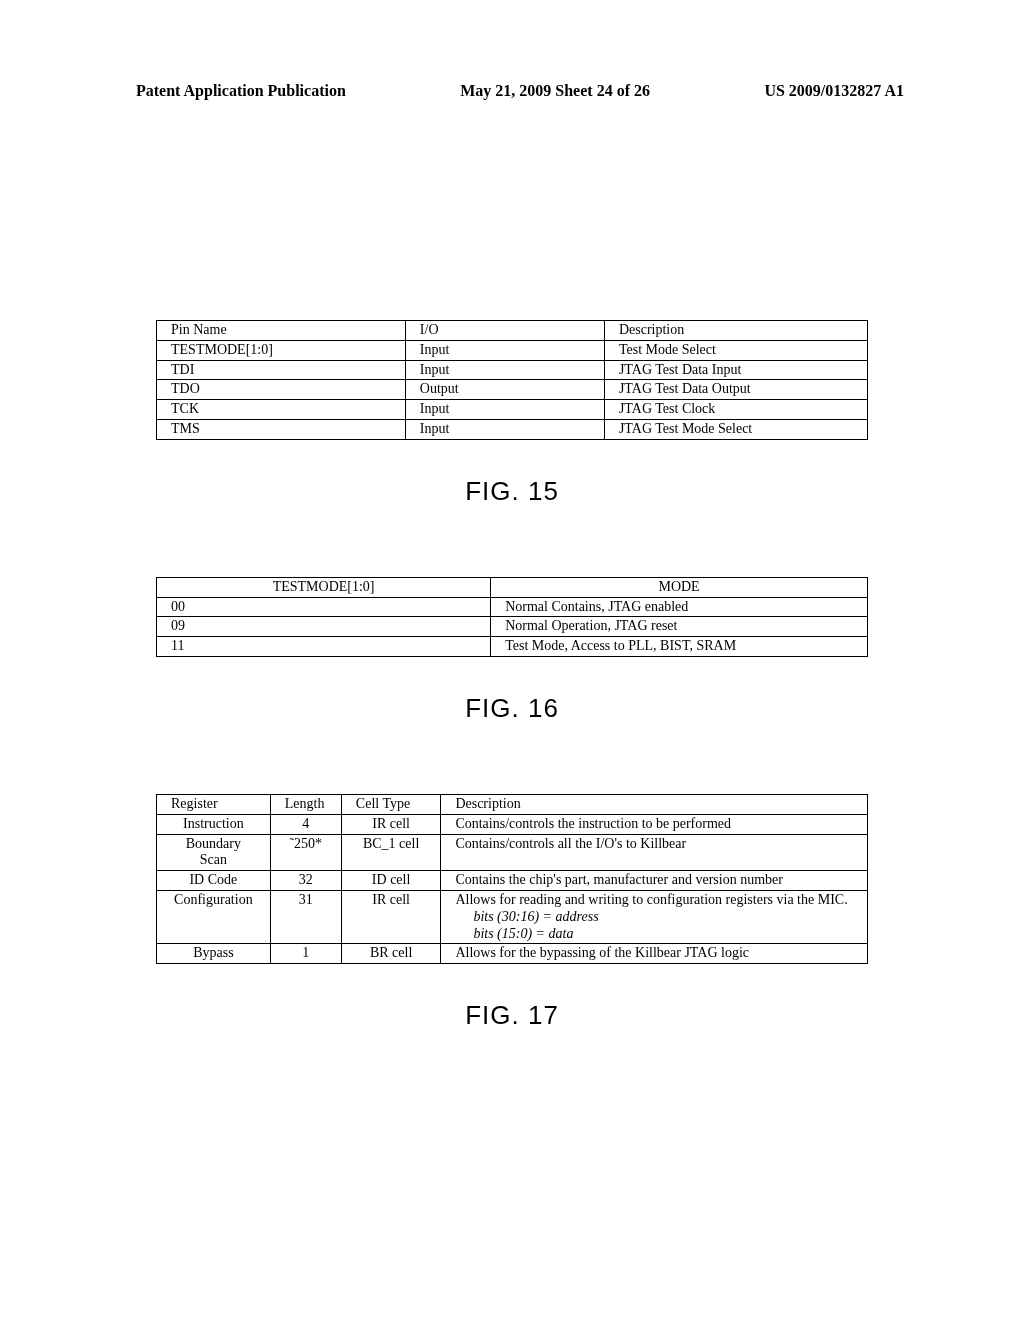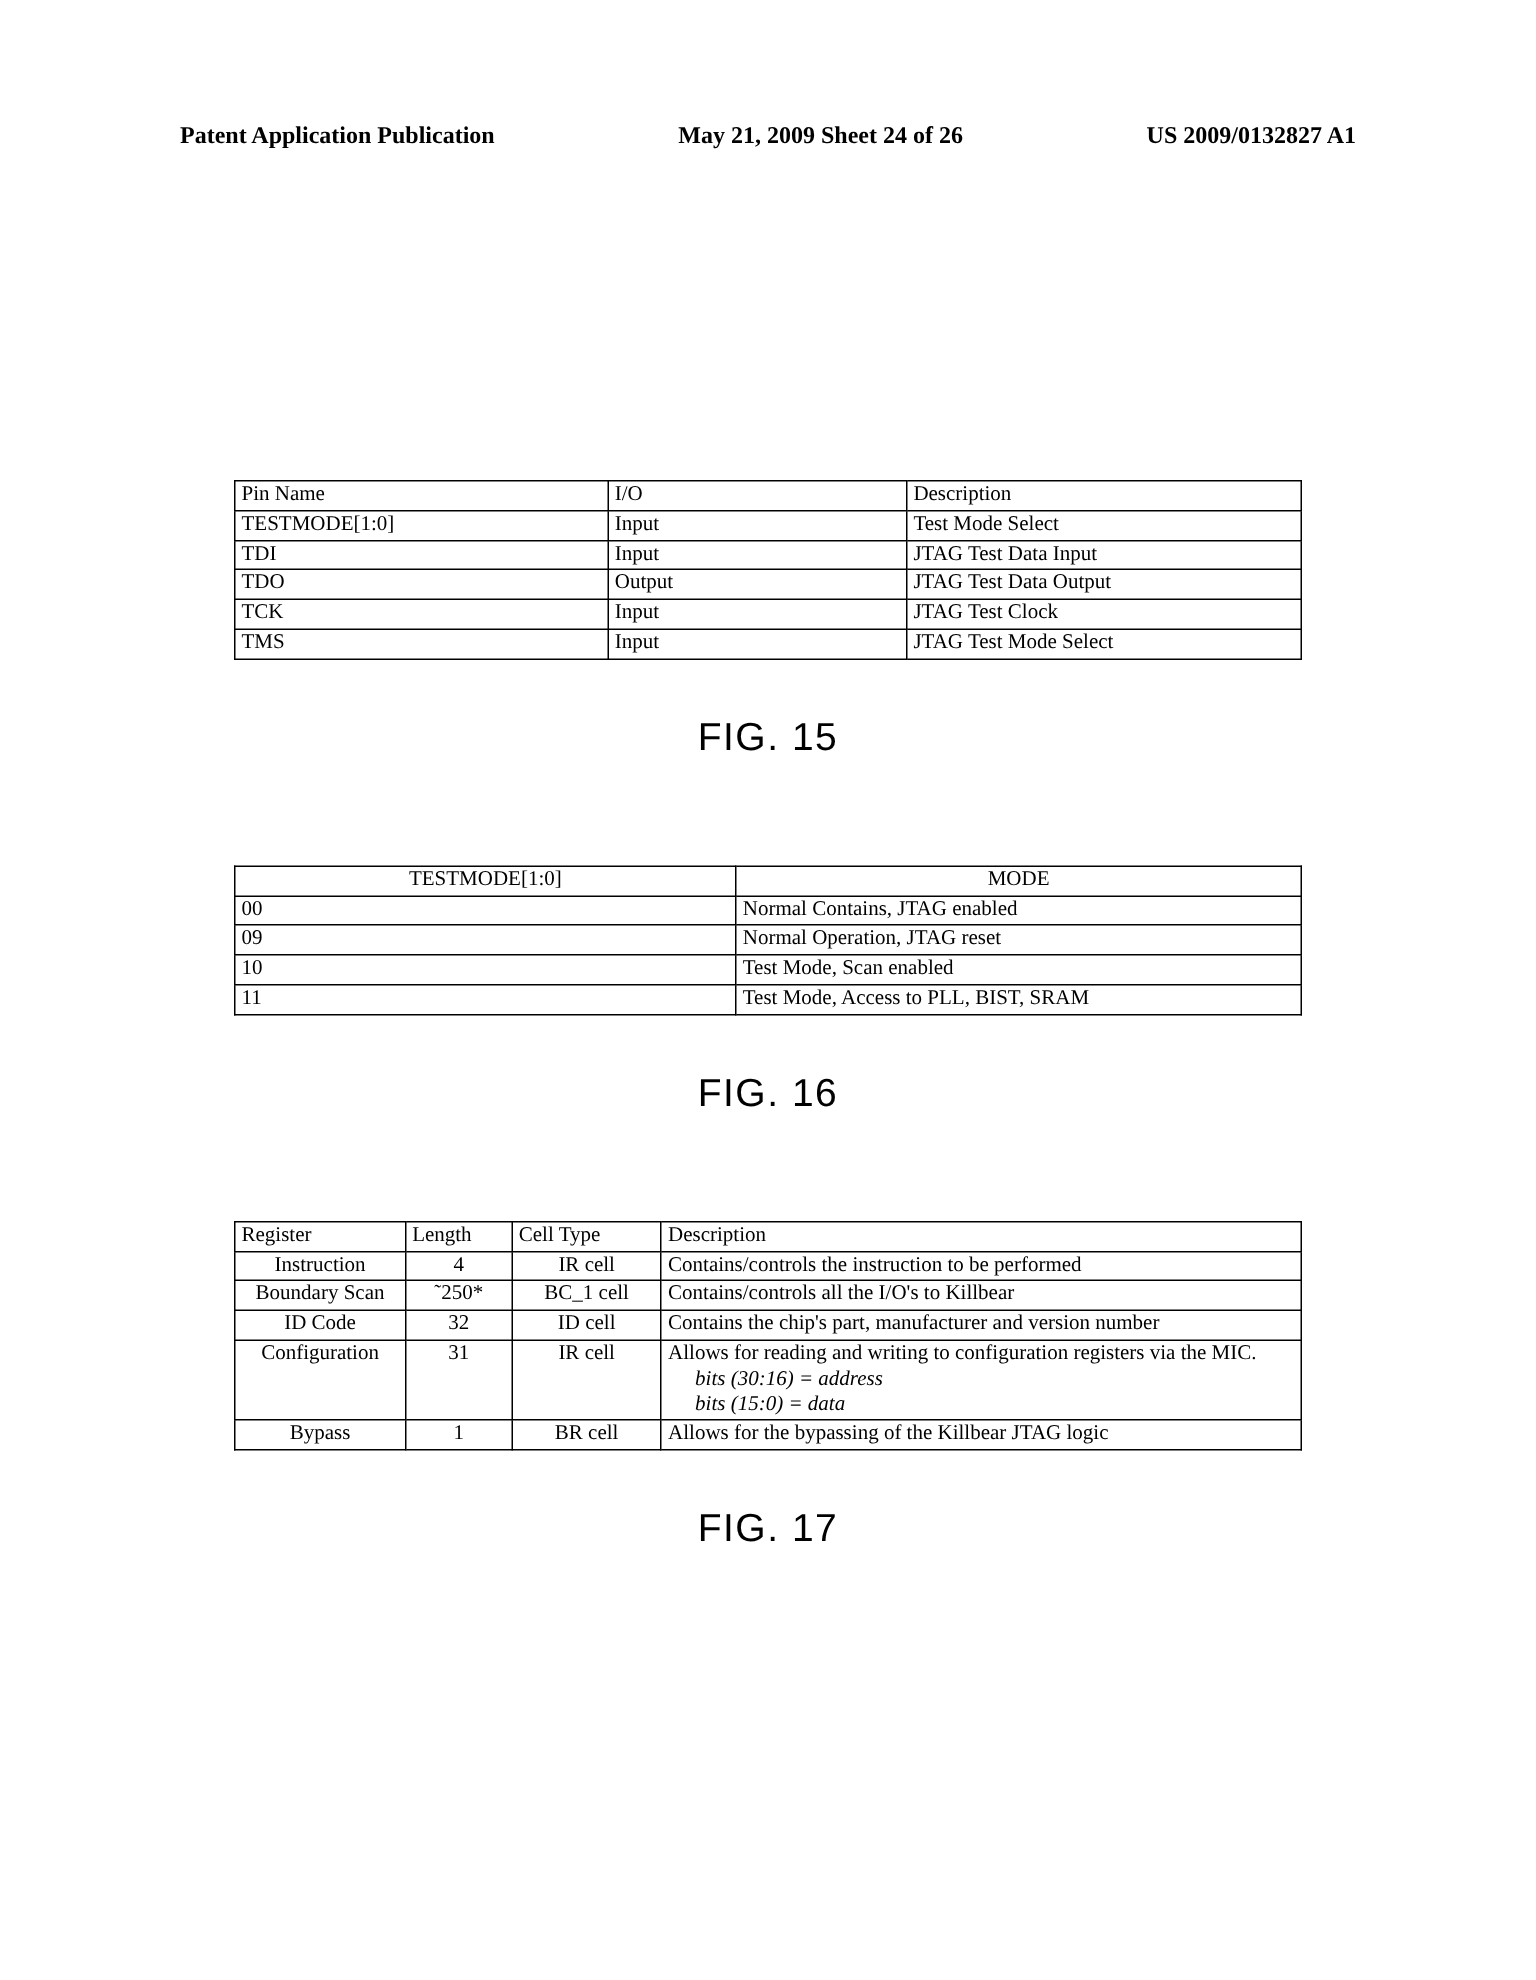--- a/index.html
+++ b/index.html
@@ -7,21 +7,21 @@
       width: 1024px;
       height: 1320px;
       background: #fff;
       font-family: "Times New Roman", Times, serif;
       color: #000;
       position: relative;
     }
     .header {
       position: absolute;
       top: 82px;
-      left: 0;
+      left: 16px;
       right: 0;
       padding: 0 120px 0 120px;
       display: flex;
       justify-content: space-between;
       font-size: 16px;
       font-weight: bold;
     }
 
     .content {
       position: absolute;
@@ -31,21 +31,21 @@
     }
 
     table {
       border-collapse: collapse;
       width: 100%;
       font-size: 14px;
       line-height: 1.2;
     }
     td, th {
       border: 1px solid #000;
-      padding: 1px 4px;
+      padding: 1px 14px;
       text-align: left;
       vertical-align: top;
       font-weight: normal;
     }
 
     .fig-label {
       text-align: center;
       font-family: Arial, Helvetica, sans-serif;
       font-size: 26px;
       margin: 36px 0 70px 0;
@@ -135,24 +135,20 @@
       <td class="hdr">TESTMODE[1:0]</td>
       <td class="hdr">MODE</td>
     </tr>
     <tr>
       <td class="ccell">00</td>
       <td>Normal Contains, JTAG enabled</td>
     </tr>
     <tr>
       <td class="ccell">09</td>
       <td>Normal Operation, JTAG reset</td>
-    </tr>
-    <tr>
-      <td class="ccell">10</td>
-      <td>Test Mode, Scan enabled</td>
     </tr>
     <tr>
       <td class="ccell">11</td>
       <td>Test Mode, Access to PLL, BIST, SRAM</td>
     </tr>
   </tbody>
     </table>
 
   <div class="fig-label">FIG. 16</div>
 

